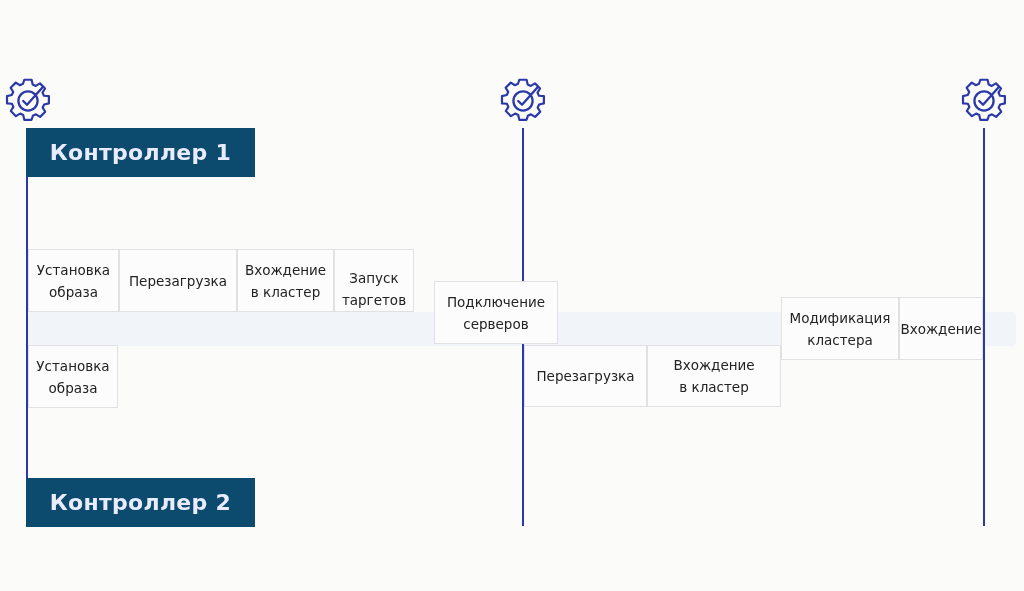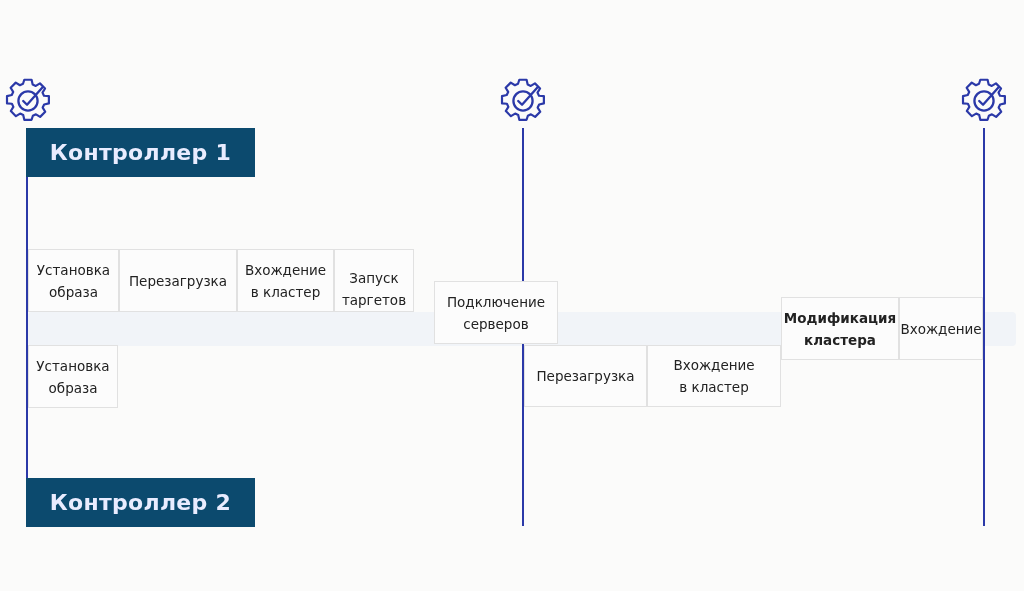--- a/index.html
+++ b/index.html
@@ -88,19 +88,19 @@
 образа</span>
 </div>
 <div class="box" style="left:524px; top:345px; width:123px; height:62px;">
   <span style="white-space:pre-line">Перезагрузка</span>
 </div>
 <div class="box" style="left:647px; top:345px; width:134px; height:62px;">
   <span style="white-space:pre-line">Вхождение
 в кластер</span>
 </div>
 
-<div class="box" style="left:781px; top:297px; width:118px; height:63px;font-weight:bold;">
+<div class="box" style="left:781px; top:297px; width:118px; height:63px;">
   <span style="white-space:pre-line">Модификация
 кластера</span>
 </div>
 <div class="box" style="left:899px; top:297px; width:84px; height:63px;">
   <span style="white-space:pre-line">Вхождение</span>
 </div>
 
 </body></html>

